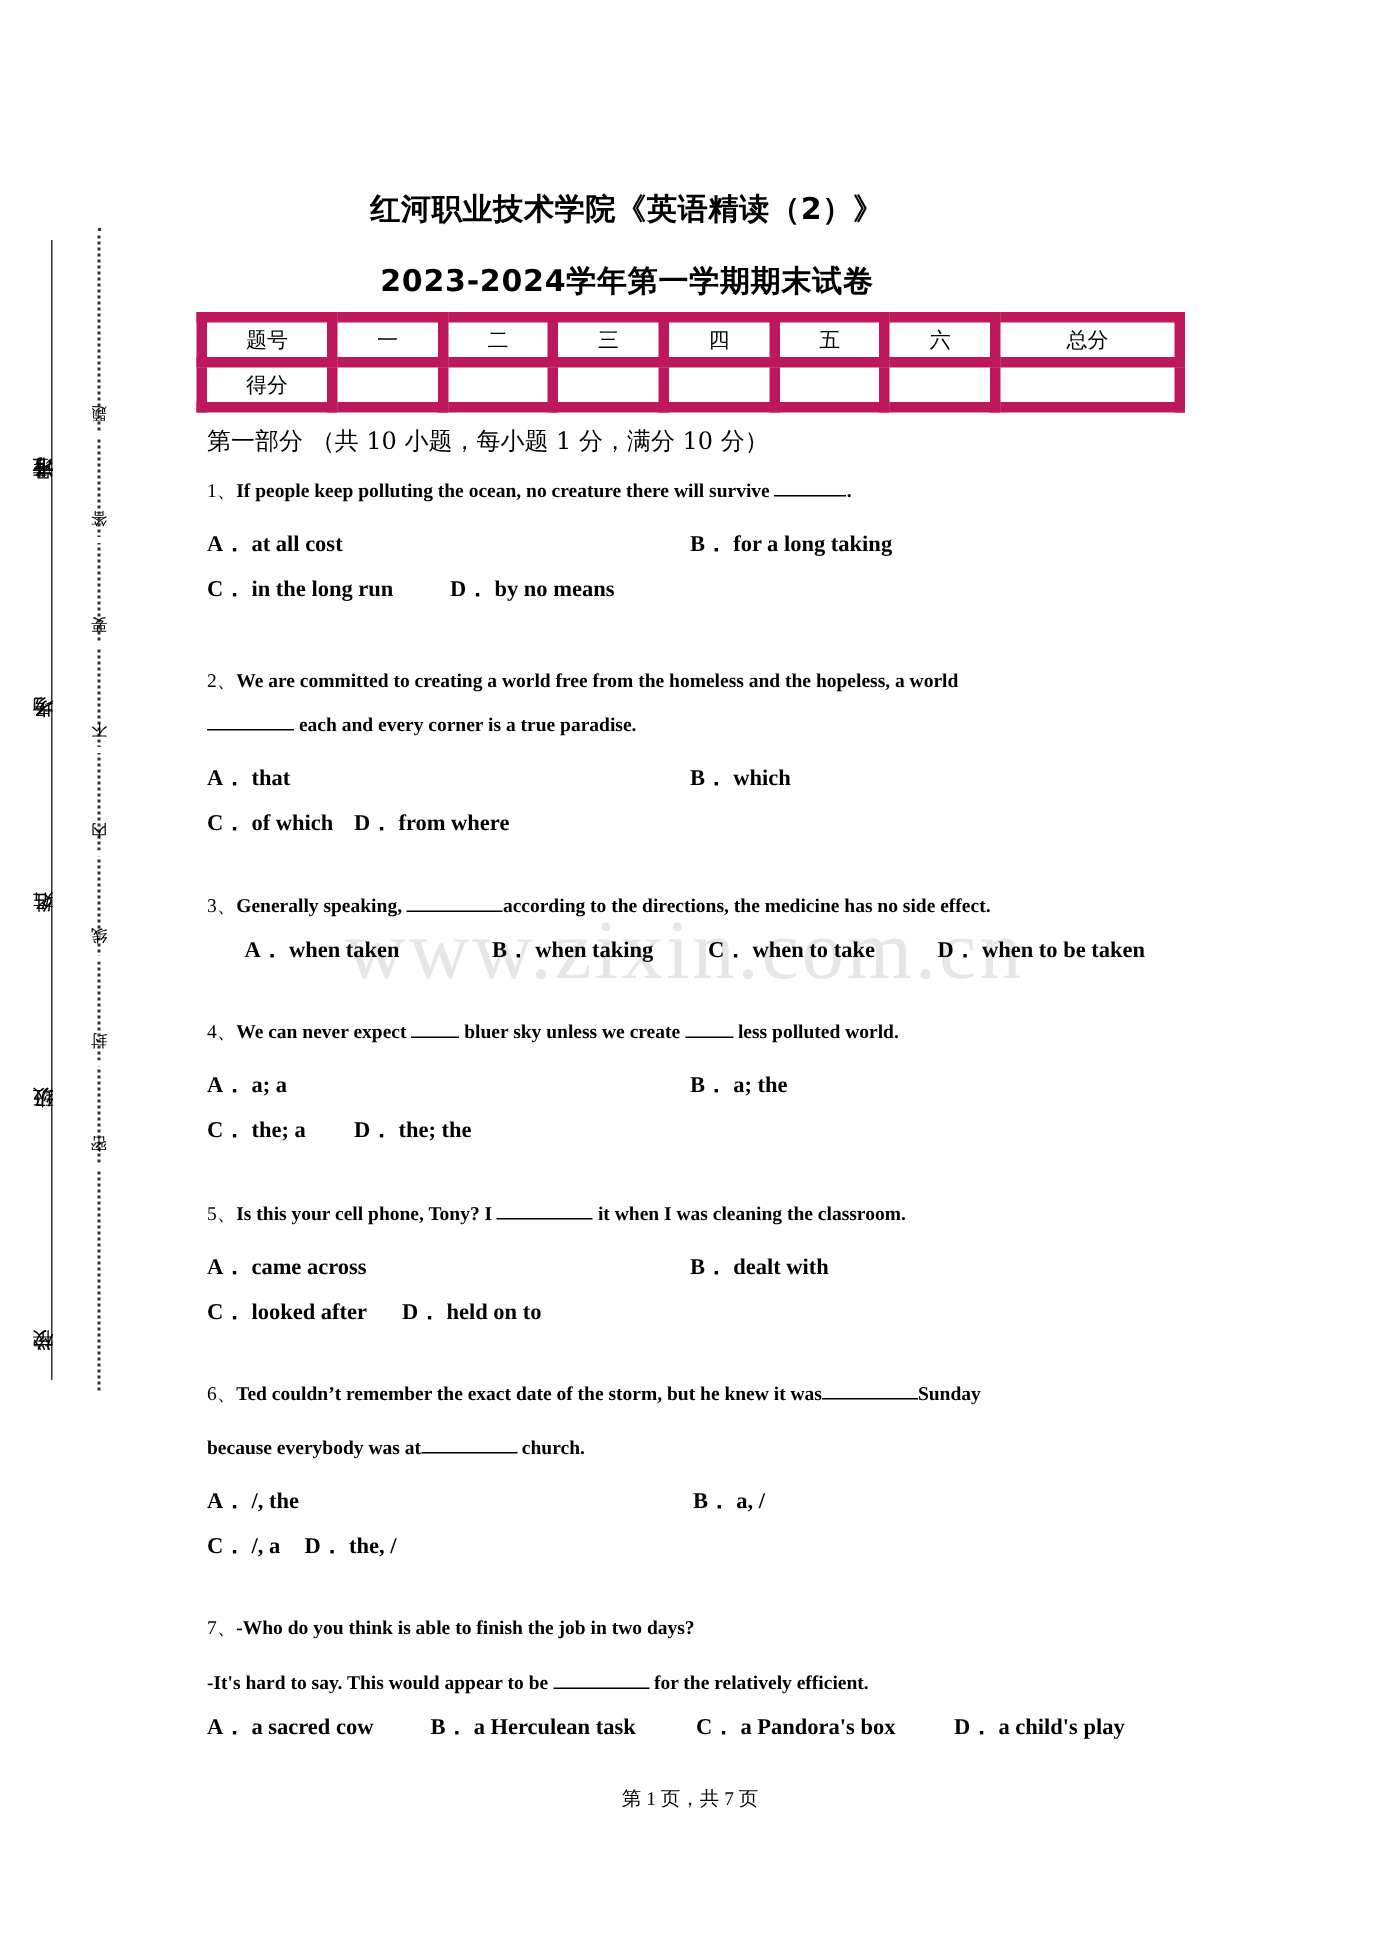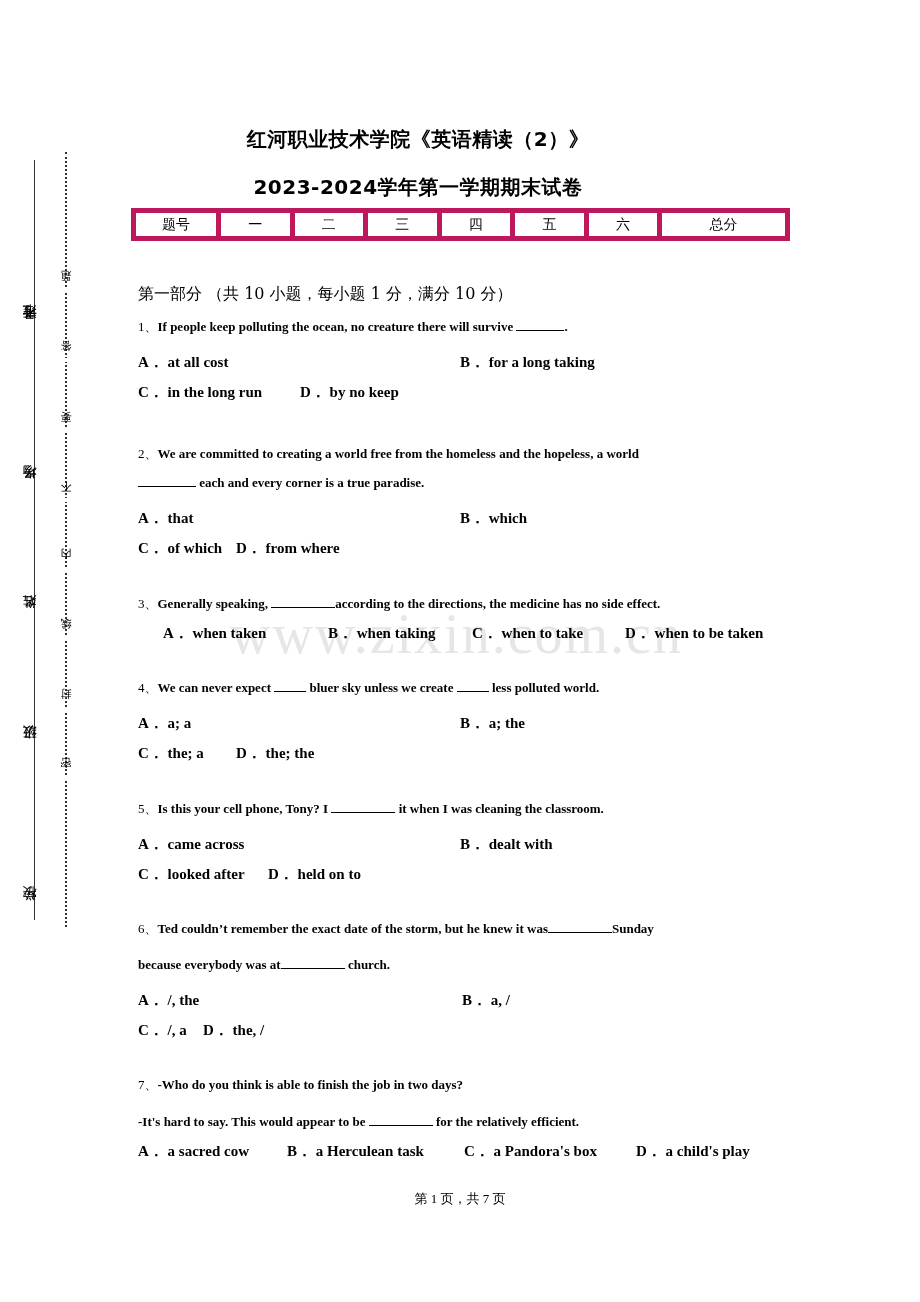--- a/index.html
+++ b/index.html
@@ -3,21 +3,21 @@
 <meta charset="utf-8">
 <style>
   html, body { margin:0; padding:0; background:#fff; }
   body { width:920px; height:1302px; position:relative; overflow:hidden;
          font-family:"Liberation Serif","DejaVu Serif",serif; color:#000; }
   .abs { position:absolute; }
   .title { left:0; width:836px; text-align:center; font-family:"DejaVu Sans","Liberation Sans",sans-serif;
            font-weight:bold; font-size:20px; letter-spacing:0.5px; }
   table.score { position:absolute; left:131px; top:208px; width:659px; border-collapse:collapse;
                 font-family:"DejaVu Sans","Liberation Sans",sans-serif; font-size:14px; }
-  table.score td { border:5px solid #be185d; height:23px; text-align:center; padding:0; }
+  table.score td { border:7px solid #be185d; height:23px; text-align:center; padding:0; }
   table.score td.hdr { width:80px; }
   .section { left:138px; top:284px; font-size:16px; font-family:"DejaVu Serif","Liberation Serif",serif; }
   .q { font-weight:bold; font-size:13px; white-space:nowrap; }
   .qnum { font-weight:normal; }
   .opt { font-weight:bold; font-size:15px; white-space:nowrap; }
   .blank { display:inline-block; border-bottom:1px solid #000; height:1em; vertical-align:baseline; }
   .watermark { left:230px; top:602px; font-family:Liberation Serif, serif;
                font-size:56px; color:#e6e6e6; letter-spacing:2px; z-index:0; }
   .content { z-index:1; }
   .footer { left:0; width:920px; top:1190px; text-align:center; font-size:13px; }
@@ -61,33 +61,43 @@
       <tr>
     <td class="hdr">题号</td>
     <td>一</td>
     <td>二</td>
     <td>三</td>
     <td>四</td>
     <td>五</td>
     <td>六</td>
     <td>总分</td>
   </tr>
+  <tr>
+    <td class="hdr">得分</td>
+    <td></td>
+    <td></td>
+    <td></td>
+    <td></td>
+    <td></td>
+    <td></td>
+    <td></td>
+  </tr>
 </tbody>
   </table>
 
 <div class="abs section content">第一部分  （共 10 小题，每小题 1 分，满分 10 分）</div>
 
 <div>
   <div class="abs q content" style="left:138px; top:317px;">
     <span class="qnum">1、</span><span>If people keep polluting the ocean, no creature there will survive </span><span class="blank" style="width:48px;"></span><span>.</span>
   </div>
   <div class="abs opt content" style="left:138px; top:353px;"><span>A．</span> <span>at all cost</span></div>
   <div class="abs opt content" style="left:460px; top:353px;"><span>B．</span> <span>for a long taking</span></div>
   <div class="abs opt content" style="left:138px; top:383px;"><span>C．</span> <span>in the long run</span></div>
-  <div class="abs opt content" style="left:300px; top:383px;"><span>D．</span> <span>by no keep</span></div>
+  <div class="abs opt content" style="left:300px; top:383px;"><span>D．</span> <span>by no means</span></div>
 </div>
 
 <div>
   <div class="abs q content" style="left:138px; top:445px;">
     <span class="qnum">2、</span><span>We are committed to creating a world free from the homeless and the hopeless, a world</span>
   </div>
   <div class="abs q content" style="left:138px; top:473px;">
     <span class="blank" style="width:58px;"></span><span> each and every corner is a true paradise.</span>
   </div>
   <div class="abs opt content" style="left:138px; top:509px;"><span>A．</span> <span>that</span></div>

